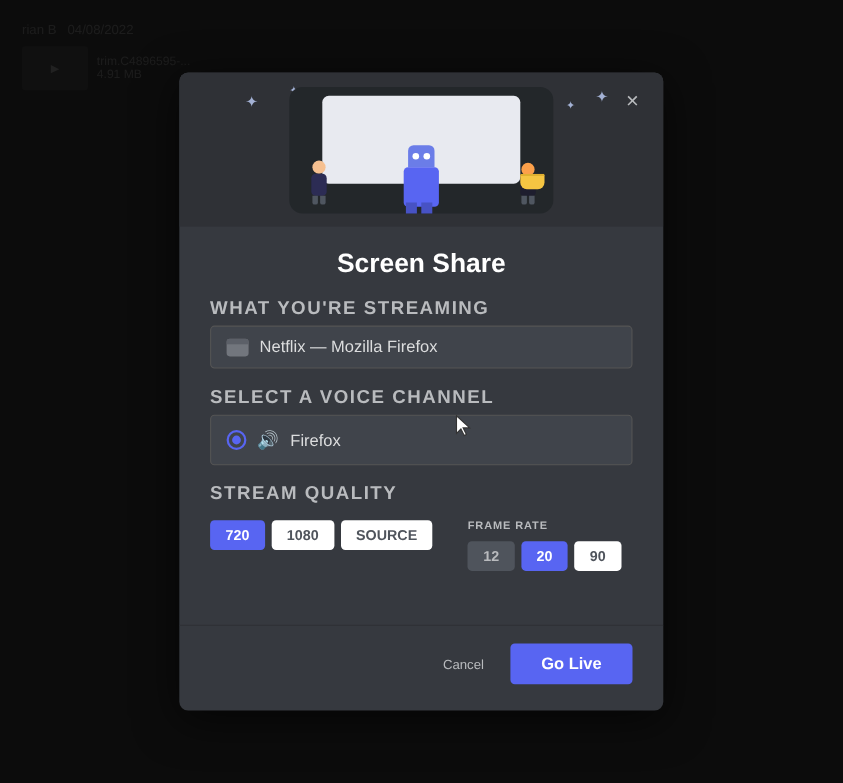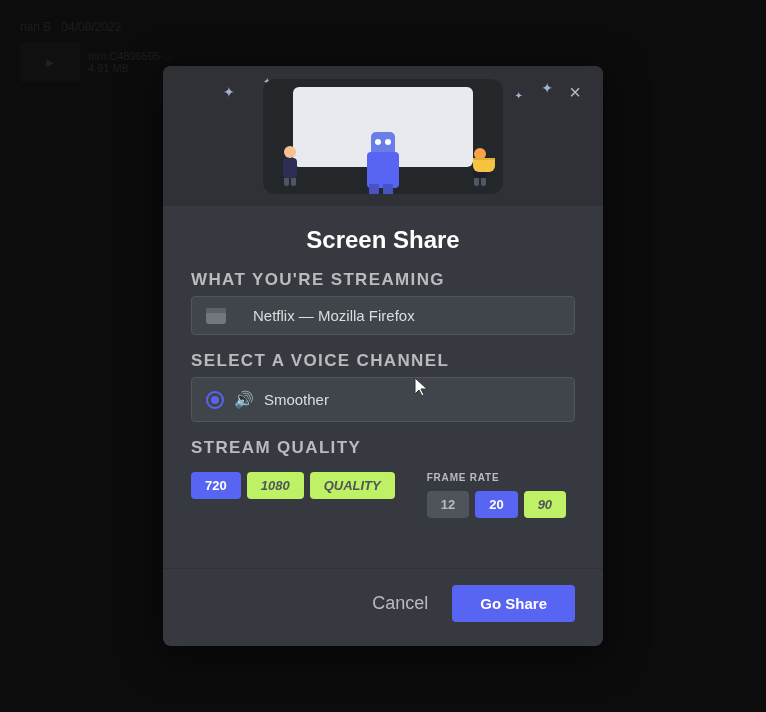--- a/index.html
+++ b/index.html
@@ -144,21 +144,21 @@
       text-transform: uppercase;
       margin-bottom: 6px;
     }
 
     .streaming-box {
       background: #40444b;
       border-radius: 4px;
       padding: 10px 14px;
       display: flex;
       align-items: center;
-      gap: 27px;
+      gap: 10px;
       color: #dcddde;
       font-size: 15px;
       border: 1px solid #555;
     }
 
     .window-icon {
       width: 20px;
       height: 16px;
       background: #72767d;
       border-radius: 3px;
@@ -261,40 +261,39 @@
       background: #4f545c;
     }
 
     .option-btn.active {
       background: #5865f2;
       color: #fff;
     }
 
     .option-btn.disabled {
       color: #4f545c;
-      background: #bef264;
+      background: #ffffff;
       cursor: not-allowed;
-      font-style: italic;
     }
 
     
     .modal-footer {
       display: flex;
       justify-content: flex-end;
       align-items: center;
       gap: 16px;
       padding: 16px 28px 24px;
       border-top: 1px solid #2f3136;
     }
 
     .cancel-btn {
       background: none;
       border: none;
       color: #b9bbbe;
-      font-size: 18px;
+      font-size: 12px;
       font-weight: 500;
       cursor: pointer;
       padding: 6px 8px;
     }
 
     .golive-btn {
       background: #5865f2;
       border: none;
       border-radius: 4px;
       color: #fff;
@@ -382,50 +381,50 @@
         </div>
       </div>
 
       <div>
         <div class="section-label">SELECT A VOICE CHANNEL</div>
         <div class="voice-channel-box">
           <div class="radio-outer">
             <div class="radio-inner"></div>
           </div>
           <span class="speaker-icon">🔊</span>
-          <span>Smoother</span>
+          <span>Firefox</span>
         </div>
       </div>
 
       <div>
         <div class="section-label">STREAM QUALITY</div>
 
         <div class="quality-settings">
           <div class="quality-col">
             <div class="btn-group">
               <button class="option-btn active">720</button>
               <button class="option-btn disabled">1080</button>
-              <button class="option-btn disabled">QUALITY</button>
+              <button class="option-btn disabled">SOURCE</button>
             </div>
           </div>
           <div class="quality-col">
             <div class="quality-sub-label">FRAME RATE</div>
             <div class="btn-group">
               <button class="option-btn">12</button>
               <button class="option-btn active">20</button>
               <button class="option-btn disabled">90</button>
             </div>
           </div>
         </div>
       </div>
     </div>
 
     <div class="modal-footer">
       <button class="cancel-btn">Cancel</button>
-      <button class="golive-btn">Go Share</button>
+      <button class="golive-btn">Go Live</button>
     </div>
 
   </div>
 
   <div style="position:absolute; top:50%; left:50%; margin-top:20px; margin-left:30px; pointer-events:none; z-index:999;">
     <svg width="20" height="24" viewBox="0 0 20 24" fill="none">
       <path d="M2 2L2 18L6 14L9 20L11 19L8 13L14 13L2 2Z" fill="white" stroke="#333" stroke-width="1"></path>
     </svg>
   </div>
 </div>

